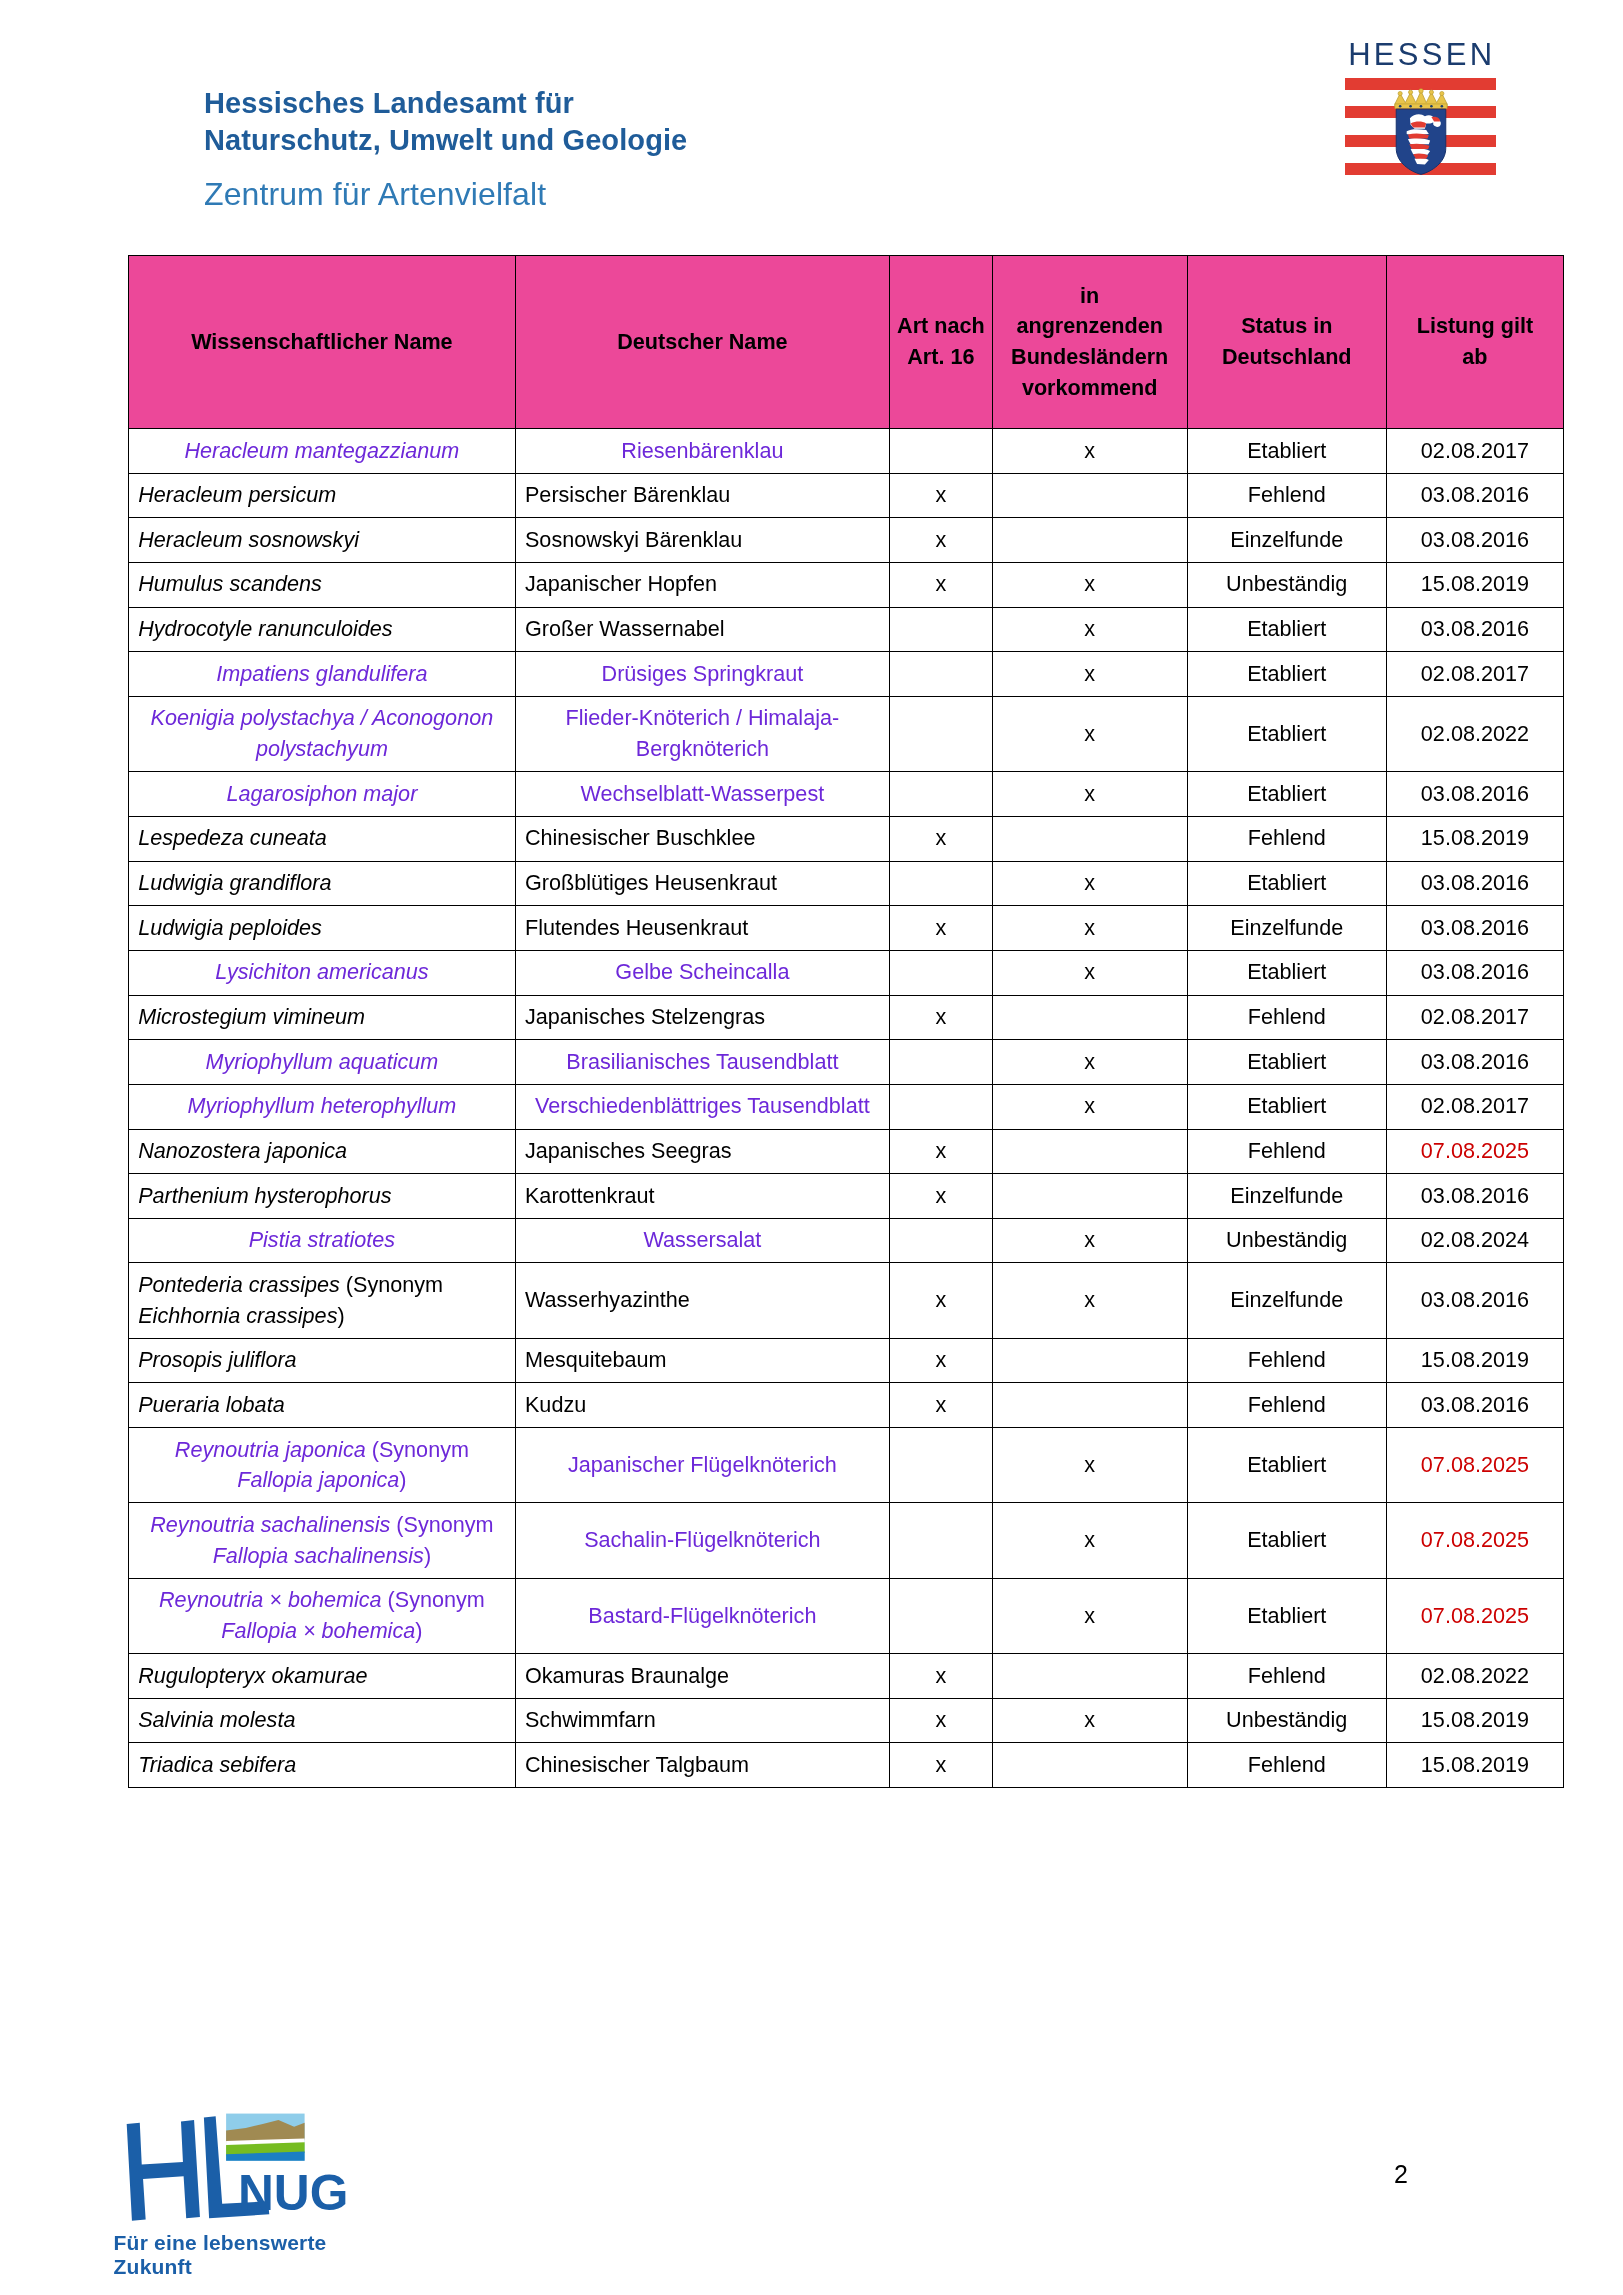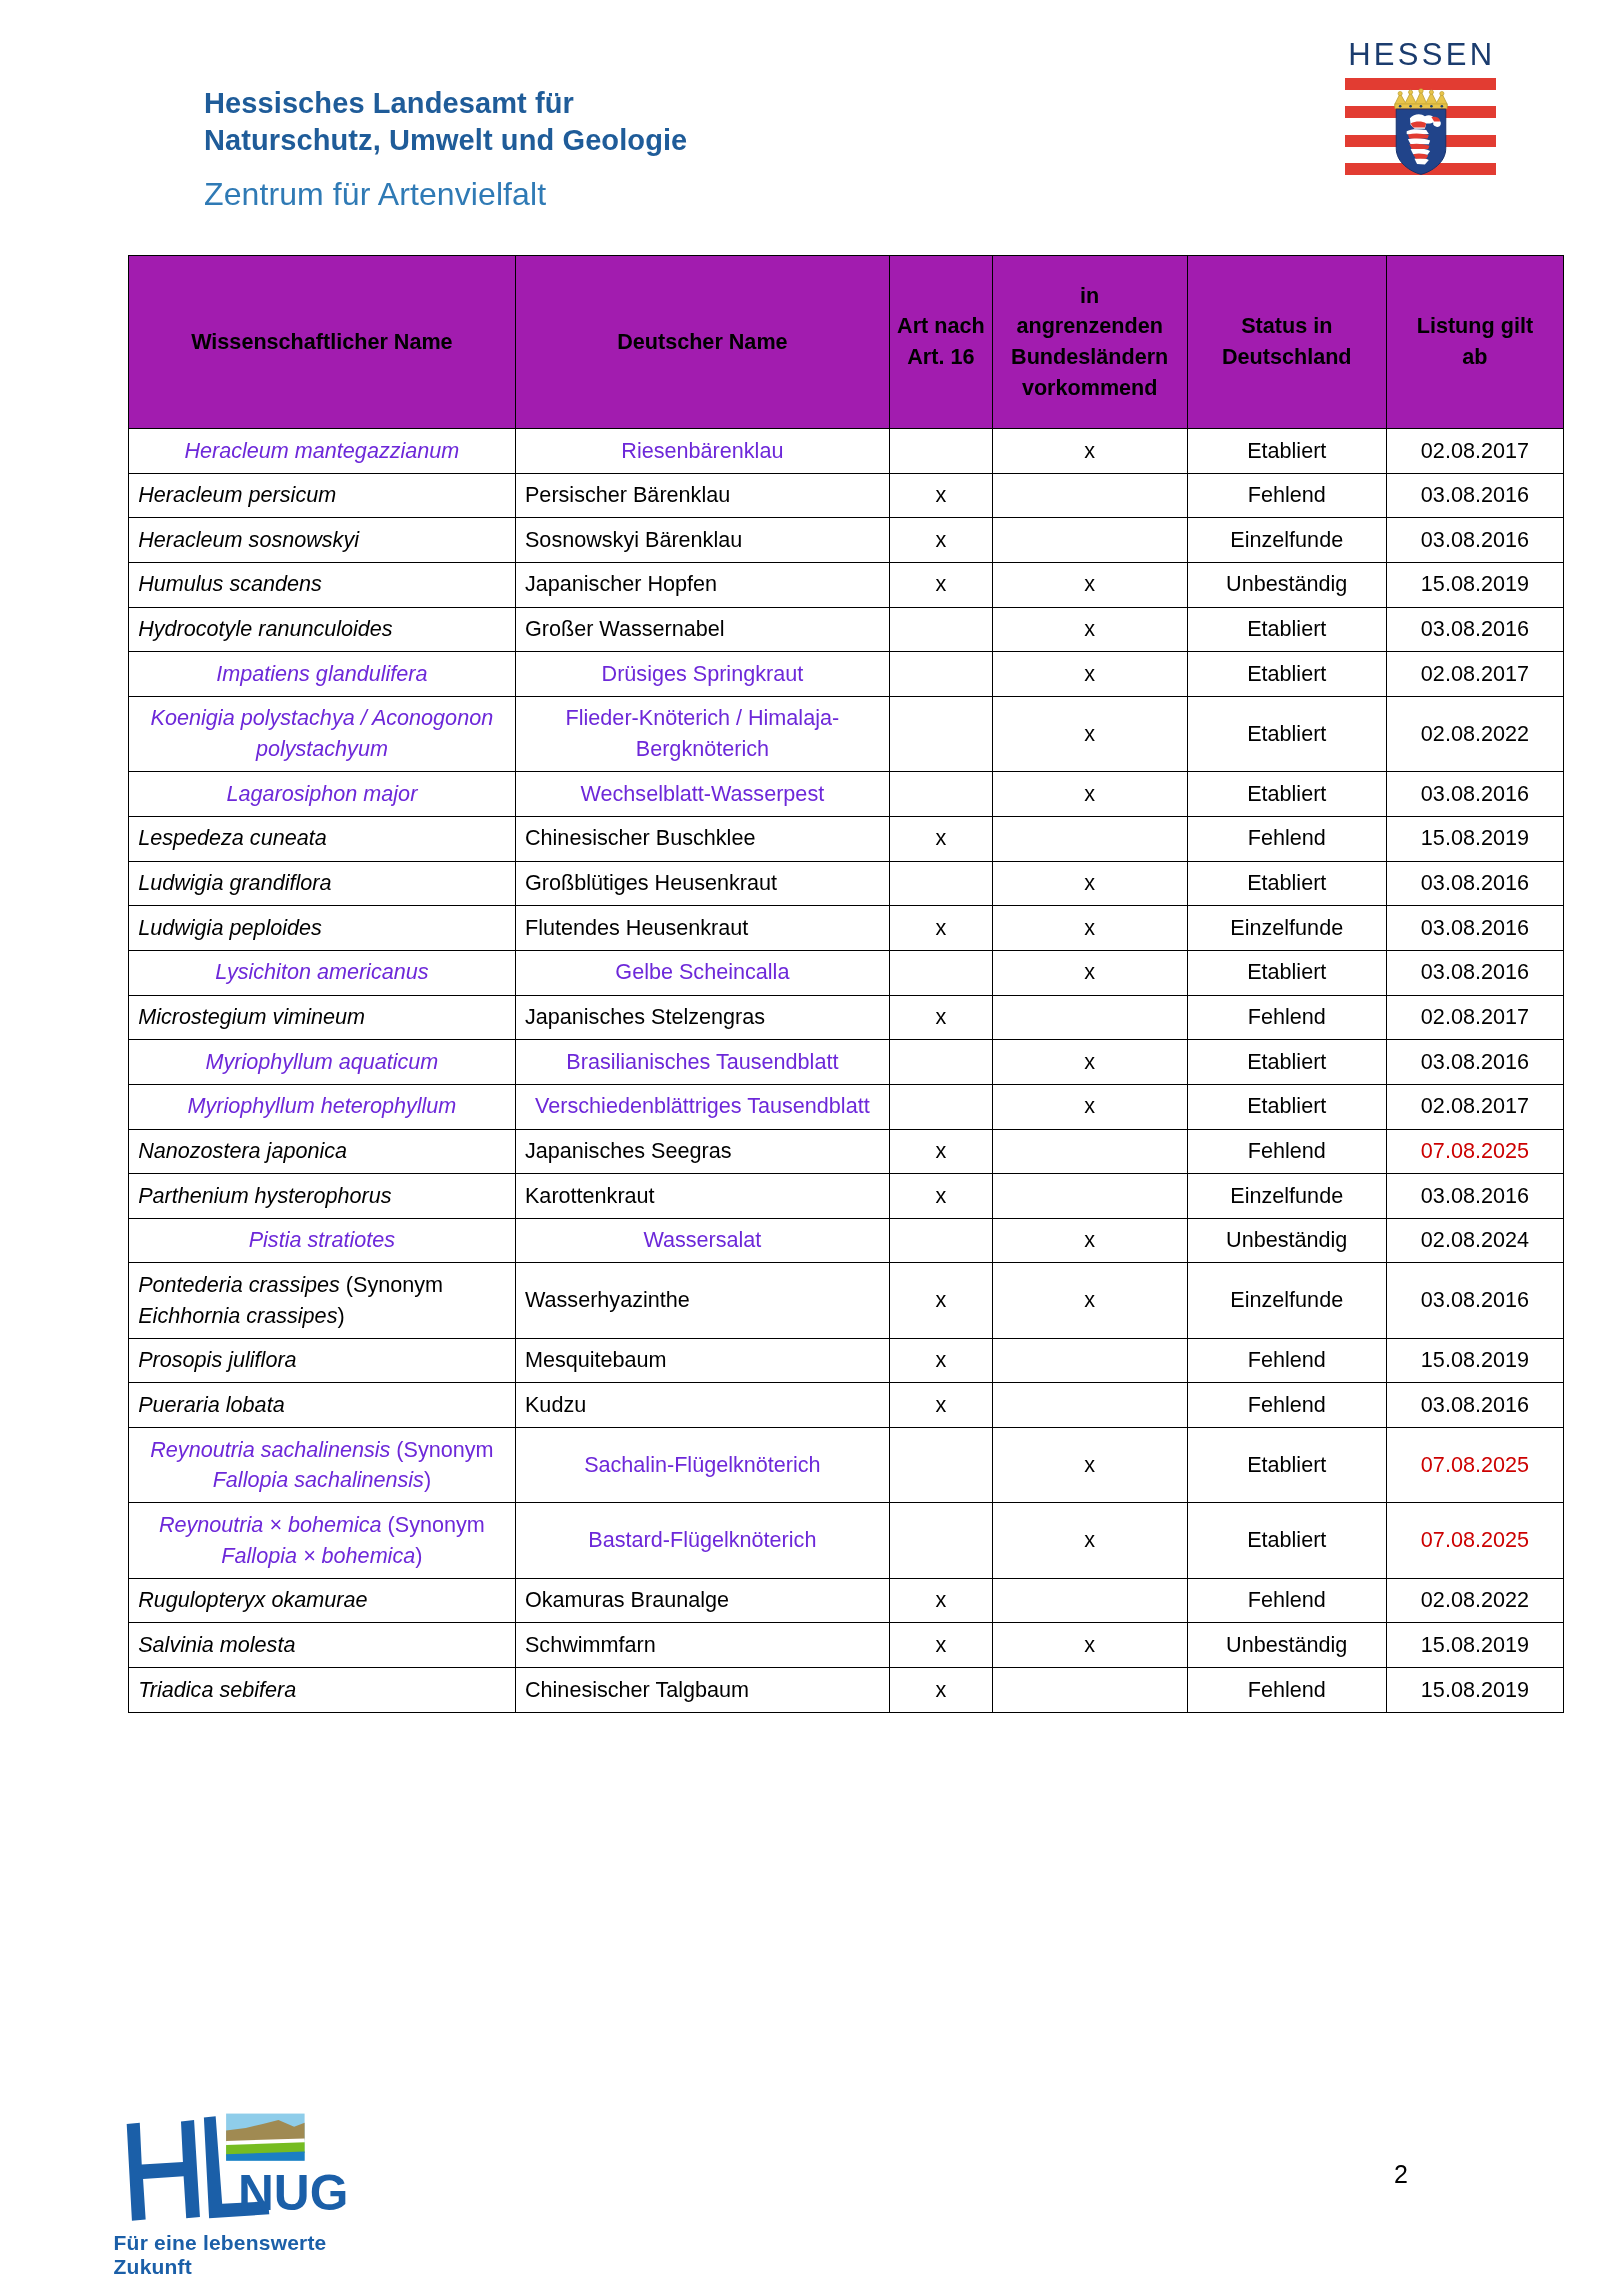--- a/index.html
+++ b/index.html
@@ -98,21 +98,21 @@
   }
   .species-table th,
   .species-table td {
     border: 1.3px solid #000000;
     padding: 6.5px 9.2px;
     font-size: 21.6px;
     line-height: 1.42;
     vertical-align: middle;
   }
   .species-table thead th {
-    background: #a21caf;
+    background: #ec4899;
     font-weight: bold;
     text-align: center;
     font-size: 21.6px;
     padding: 10.5px 6.5px;
     height: 151px;
   }
   
   col.c-sci  { width: 369px; }
   col.c-ger  { width: 357px; }
   col.c-art  { width: 98px; }
@@ -425,20 +425,28 @@
       </tr>
       <tr>
         <td class="sci">Pueraria lobata</td>
         <td class="ger">Kudzu</td>
         <td class="mark">x</td>
         <td class="mark"></td>
         <td class="stat">Fehlend</td>
         <td class="date">03.08.2016</td>
       </tr>
       <tr class="cyan">
+        <td class="sci"><span class="ital">Reynoutria japonica </span><span class="upright">(Synonym </span><span class="ital">Fallopia japonica</span><span class="upright">)</span></td>
+        <td class="ger">Japanischer Flügelknöterich</td>
+        <td class="mark"></td>
+        <td class="mark">x</td>
+        <td class="stat">Etabliert</td>
+        <td class="date red">07.08.2025</td>
+      </tr>
+      <tr class="cyan">
         <td class="sci"><span class="ital">Reynoutria sachalinensis </span><span class="upright">(Synonym </span><span class="ital">Fallopia sachalinensis</span><span class="upright">)</span></td>
         <td class="ger">Sachalin-Flügelknöterich</td>
         <td class="mark"></td>
         <td class="mark">x</td>
         <td class="stat">Etabliert</td>
         <td class="date red">07.08.2025</td>
       </tr>
       <tr class="cyan">
         <td class="sci"><span class="ital">Reynoutria × bohemica </span><span class="upright">(Synonym </span><span class="ital">Fallopia × bohemica</span><span class="upright">)</span></td>
         <td class="ger">Bastard-Flügelknöterich</td>

